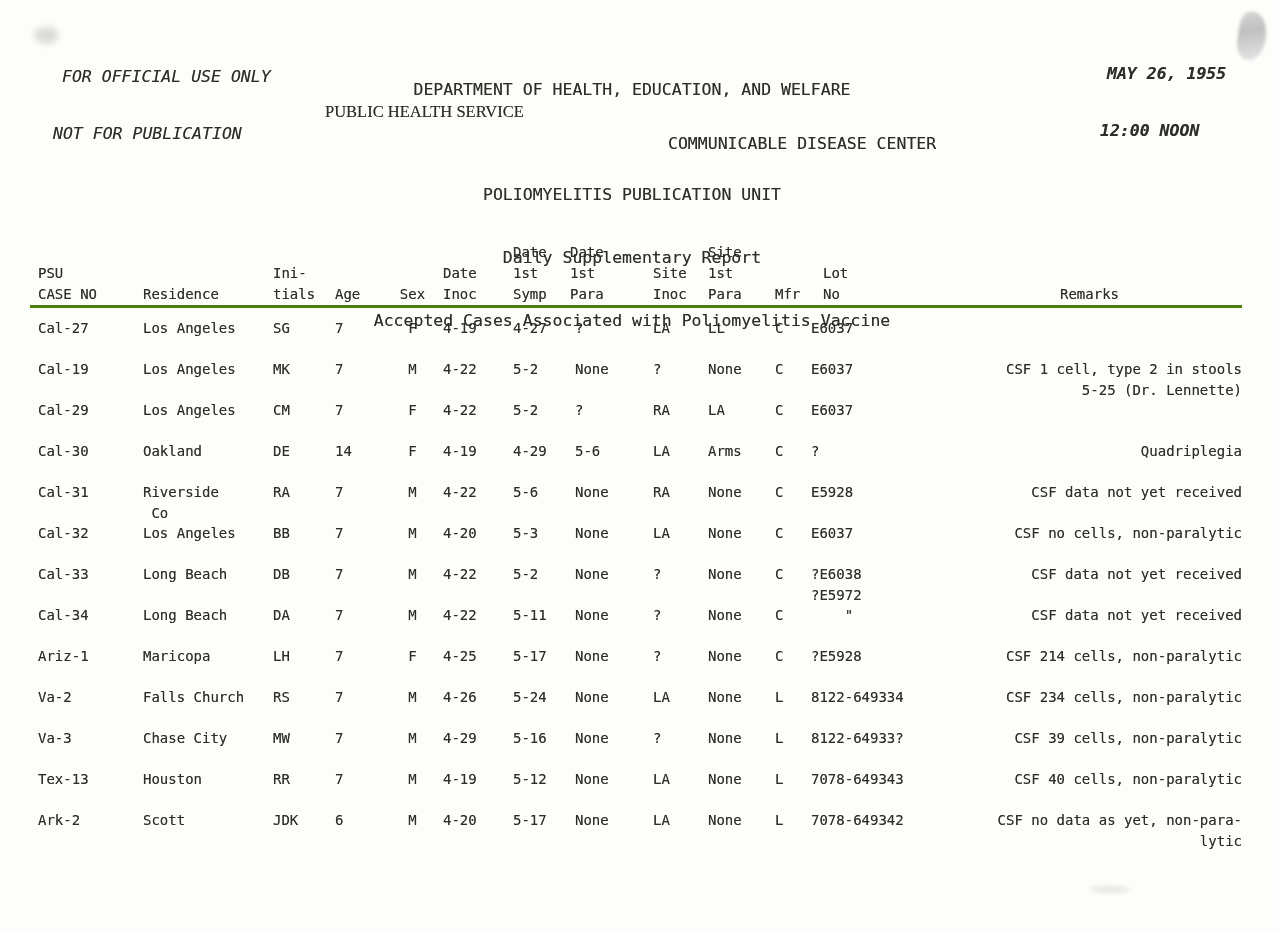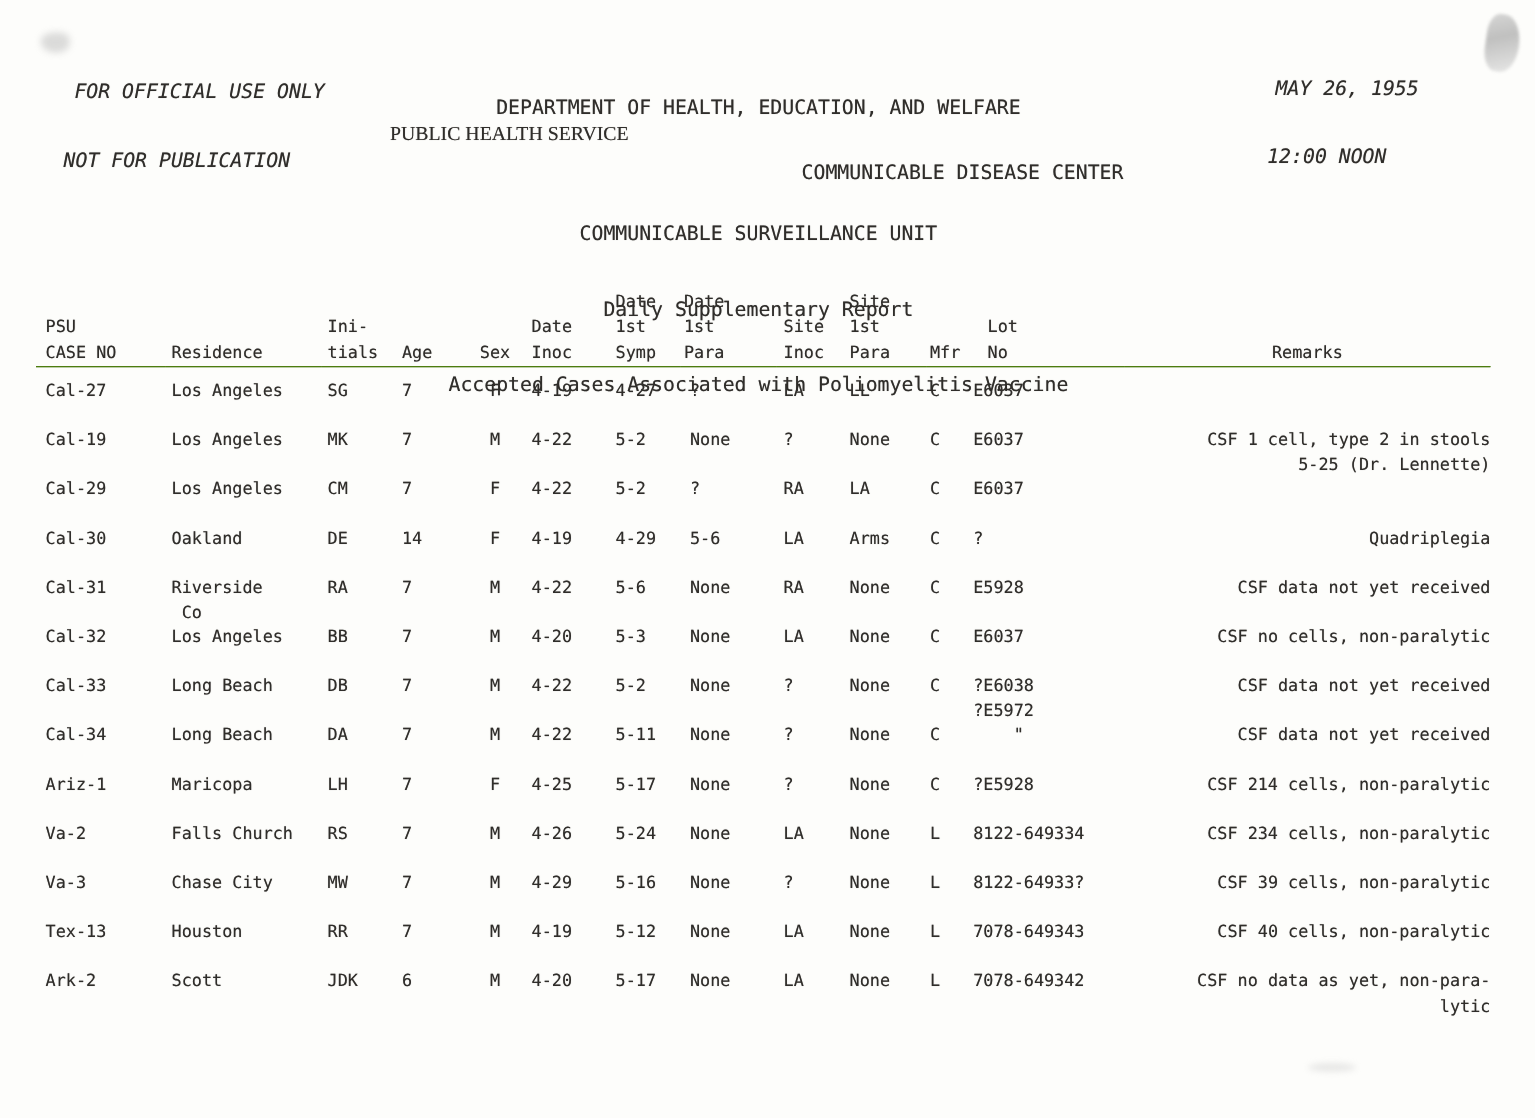--- a/index.html
+++ b/index.html
@@ -13,42 +13,42 @@
   }
   .page {
     position: absolute; inset: 0;
     font-size: 16.5px;
     text-shadow: 0 0 0.6px rgba(45,42,38,0.55);
   }
   
   .stamp { position: absolute; font-style: italic; line-height: 19px; white-space: pre; }
   .stamp-left { left: 53px; top: 29px; }
   .stamp-left .l1 { padding-left: 9px; }
-  .stamp-right { left: 1056px; top: 26px; }
+  .stamp-right { left: 1100px; top: 26px; font-weight: bold; }
   .stamp-right .l1 { padding-left: 7px; }
   
   .org1 { position: absolute; left: 0; top: 80px; width: 1264px; text-align: center; white-space: pre; }
   .phs  { position: absolute; left: 325px; top: 102px; white-space: pre; font-family: Liberation Serif, serif; }
   .cdc  { position: absolute; left: 668px; top: 102px; white-space: pre; margin-top: 32px; }
   
   .titles { position: absolute; left: 0; top: 142px; width: 1264px; text-align: center; line-height: 21px; white-space: pre; }
   
   table.cases {
     position: absolute; left: 30px; top: 242px; width: 1212px;
     border-collapse: collapse; table-layout: fixed;
     font-size: 14px;
   }
   col.c1 { width: 108px; } col.c2 { width: 130px; } col.c3 { width: 67px; }
   col.c4 { width: 50px; }  col.c5 { width: 55px; }  col.c6 { width: 70px; }
   col.c7 { width: 57px; }  col.c8 { width: 80px; }  col.c9 { width: 58px; }
   col.c10 { width: 67px; } col.c11 { width: 37px; } col.c12 { width: 128px; }
   col.c13 { width: 305px; }
   td { padding: 0; white-space: pre; overflow: visible; }
   thead td { line-height: 21px; height: 21px; vertical-align: bottom; }
-  thead tr.rule td { border-bottom: 1px solid #4d7c0f; }
+  thead tr.rule td { border-bottom: 3px solid #4d7c0f; }
   tbody td { height: 41px; vertical-align: top; line-height: 20.5px; }
   tbody tr:first-child td { padding-top: 10px; }
   
   td:nth-child(1)  { padding-left: 8px; }
   td:nth-child(2)  { padding-left: 5px; }
   td:nth-child(3)  { padding-left: 5px; }
   td:nth-child(4)  { }
   td:nth-child(5)  { text-align: center; }
   td:nth-child(6)  { padding-left: 3px; }
   td:nth-child(7)  { padding-left: 3px; }
@@ -93,21 +93,21 @@
   <div class="stamp stamp-right">
     <div class="l1">MAY 26, 1955</div>
     <div class="l2">12:00 NOON</div>
   </div>
 
   <div class="org1">DEPARTMENT OF HEALTH, EDUCATION, AND WELFARE</div>
   <span class="phs">PUBLIC HEALTH SERVICE</span>
   <span class="cdc">COMMUNICABLE DISEASE CENTER</span>
 
   <div class="titles">
-    <div>COMMUNICABLE SURVEILLANCE UNIT</div>
+    <div>POLIOMYELITIS PUBLICATION UNIT</div>
     <div>Daily Supplementary Report</div>
     <div>Accepted Cases Associated with Poliomyelitis Vaccine</div>
   </div>
 
   <table class="cases">
     <colgroup>
       <col class="c1">
         <col class="c2">
         <col class="c3">
         <col class="c4">

